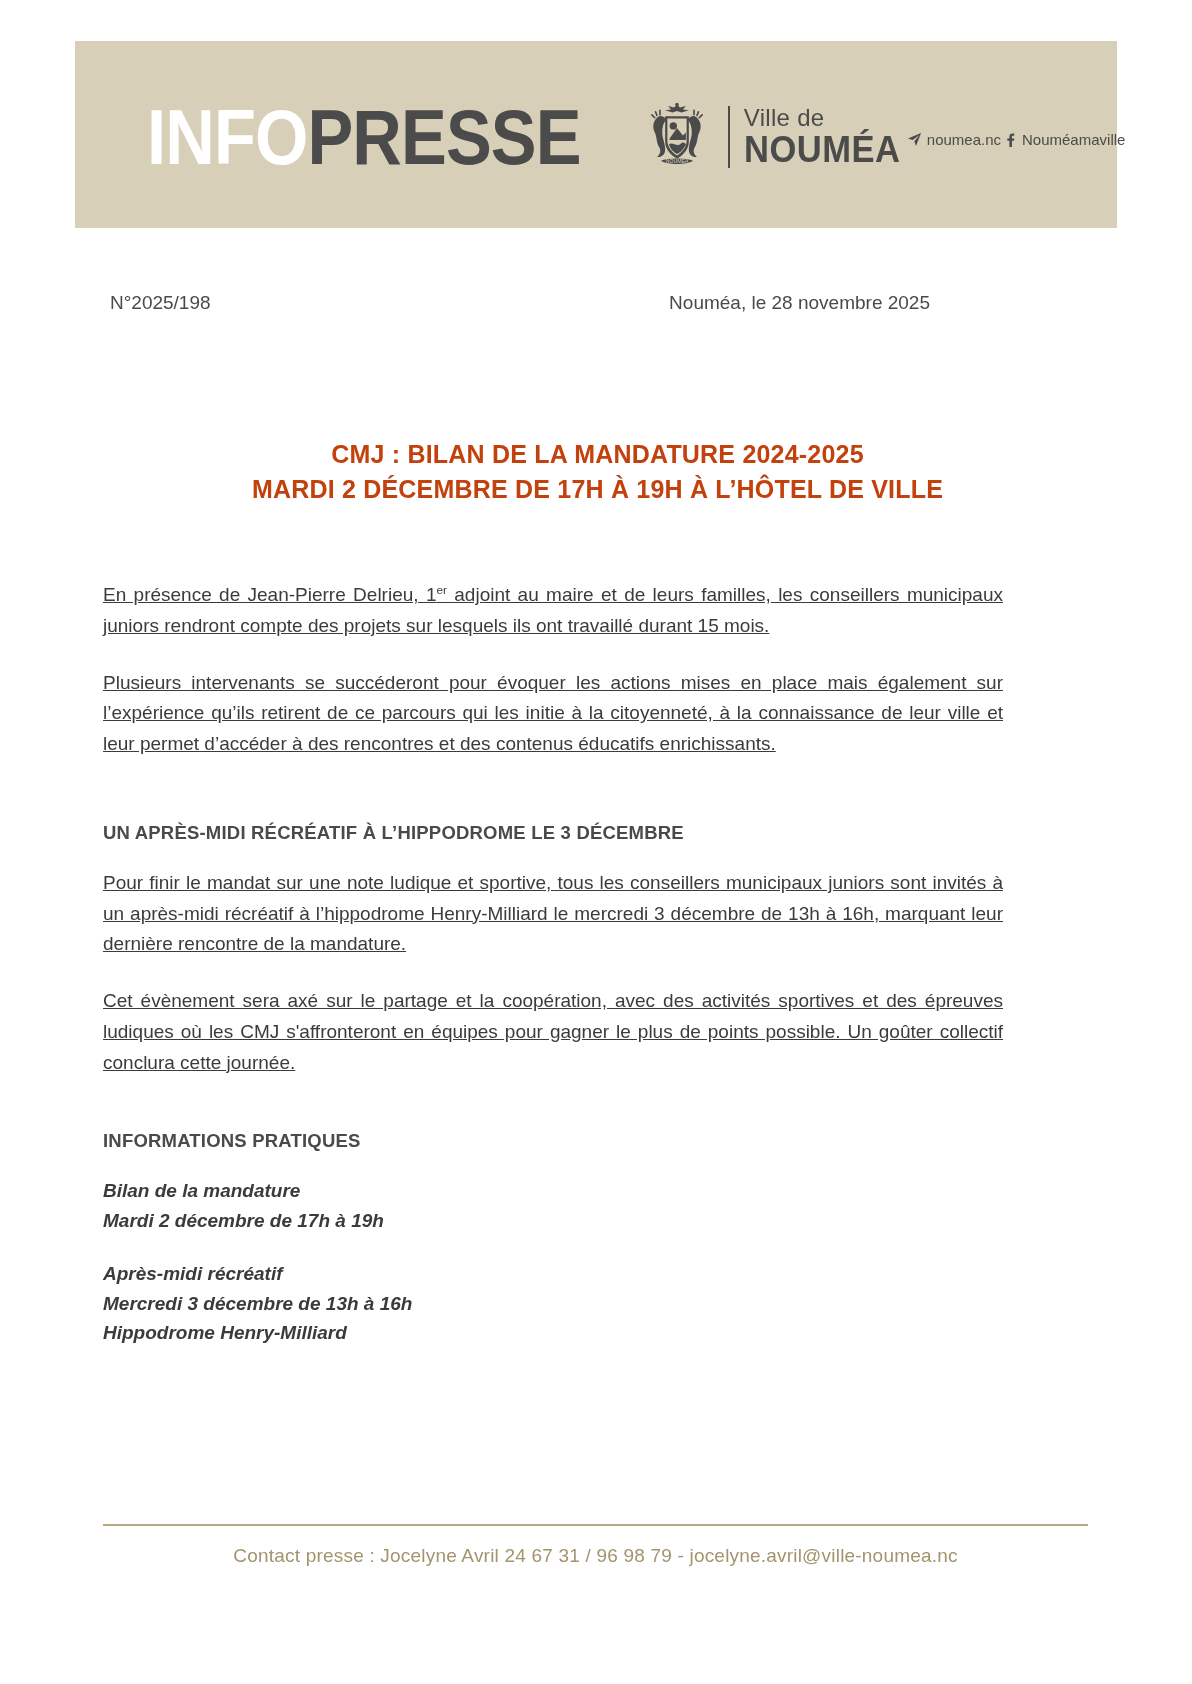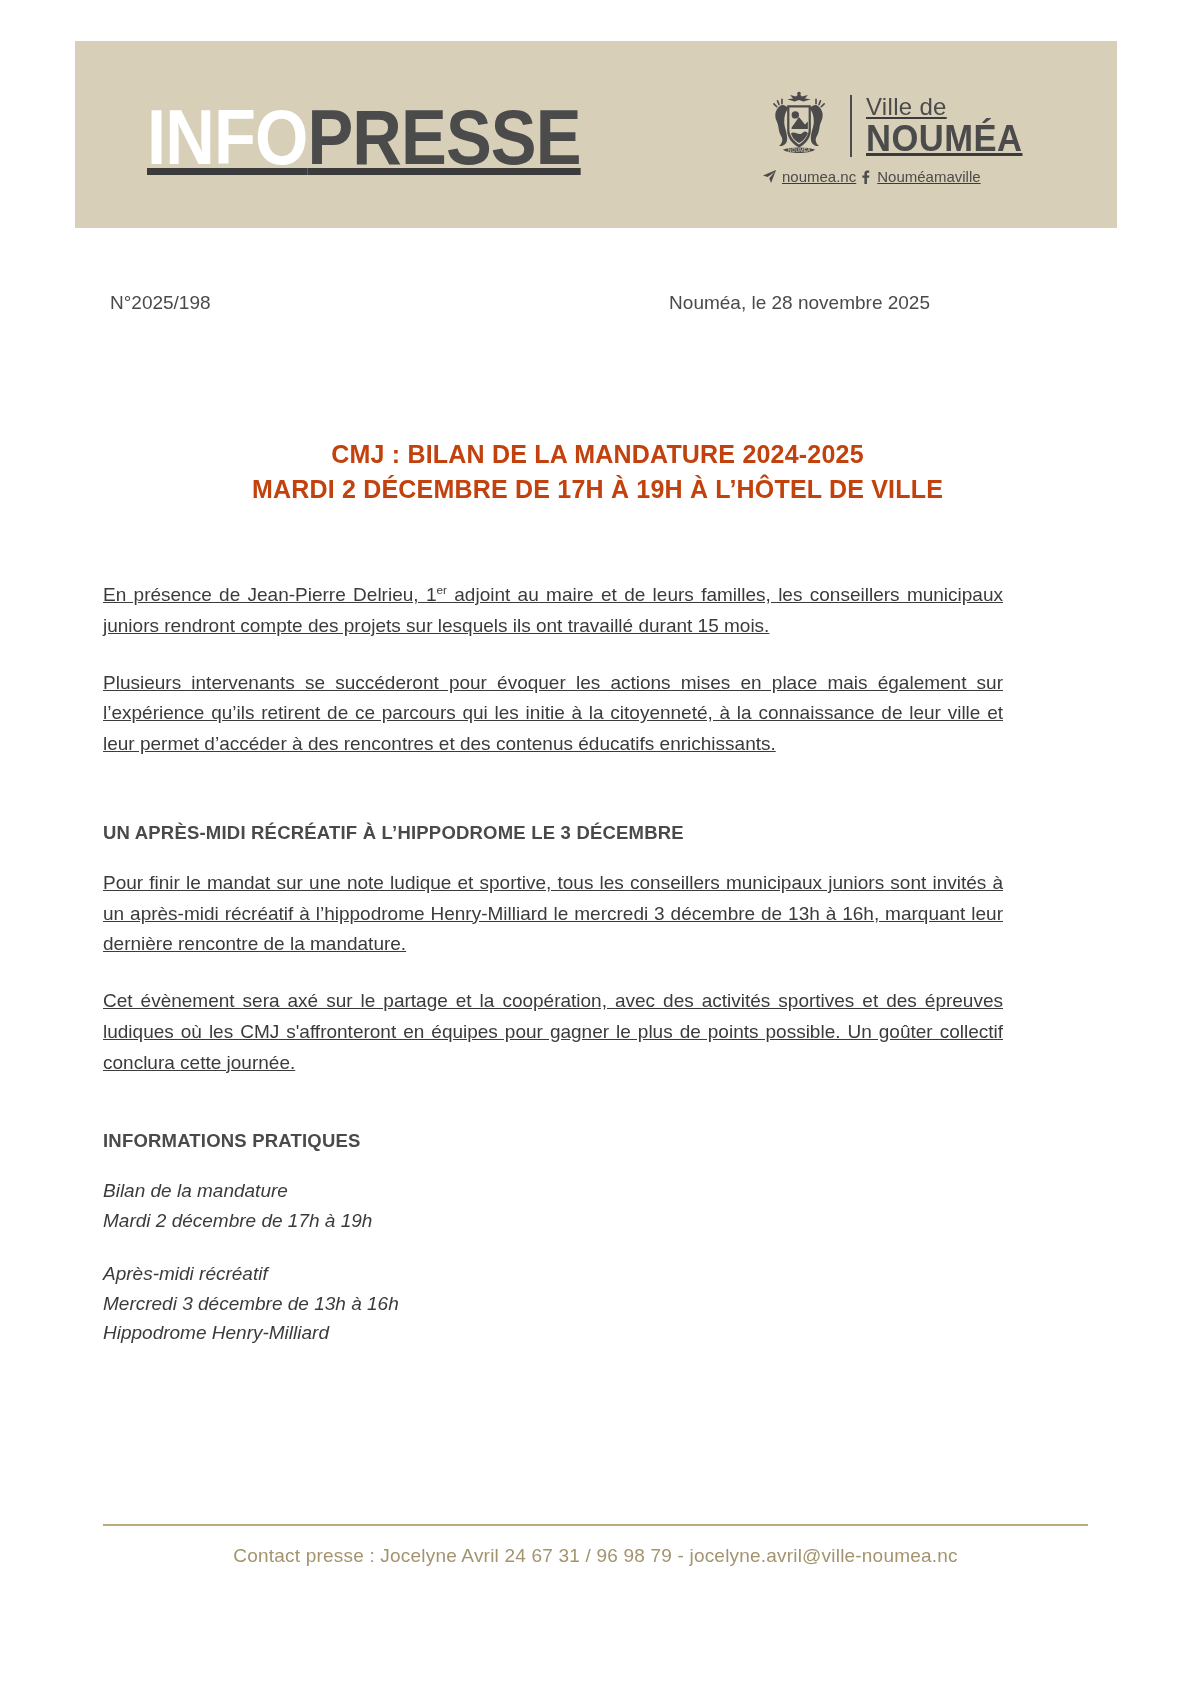--- a/index.html
+++ b/index.html
@@ -29,41 +29,40 @@
     left: 75px;
     top: 41px;
     width: 1042px;
     height: 187px;
     background: #d8cfb8;
     display: flex;
     align-items: center;
     justify-content: space-between;
     box-sizing: border-box;
     padding: 4px 40px 0 72px;
-    text-decoration: underline;
   }
 
   .infopresse-logo {
     font-family: "Liberation Sans", sans-serif;
     font-weight: bold;
     font-size: 78px;
     letter-spacing: -1px;
     line-height: 1;
     white-space: nowrap;
     transform: scaleX(0.88);
     transform-origin: left center;
   }
   .infopresse-logo .info { color: #ffffff; }
   .infopresse-logo .presse { color: #4b4b4b; }
 
   
   .ville-lockup {
     display: flex;
-    flex-direction: column;
-    align-items: flex-start;
+    flex-direction: row;
+    align-items: center;
     margin-right: 48px;
   }
   .lockup-top {
     display: flex;
     align-items: center;
     gap: 14px;
   }
   .crest {
     width: 74px;
     height: 74px;
@@ -176,21 +175,21 @@
 
   .practical-block {
     font-style: italic;
     font-size: 19px;
     line-height: 1.55;
     color: #3b3b3b;
     margin: 0;
   }
   .practical-block .pgroup { margin-bottom: 24px; }
   .practical-block .pgroup:last-child { margin-bottom: 3px; }
-  .practical-block div { white-space: nowrap; }
+  .practical-block div { white-space: nowrap; font-weight: bold; }
 
   sup {
     font-size: 0.62em;
     vertical-align: super;
     line-height: 0;
   }
 
   
   .footer-rule {
     position: absolute;

